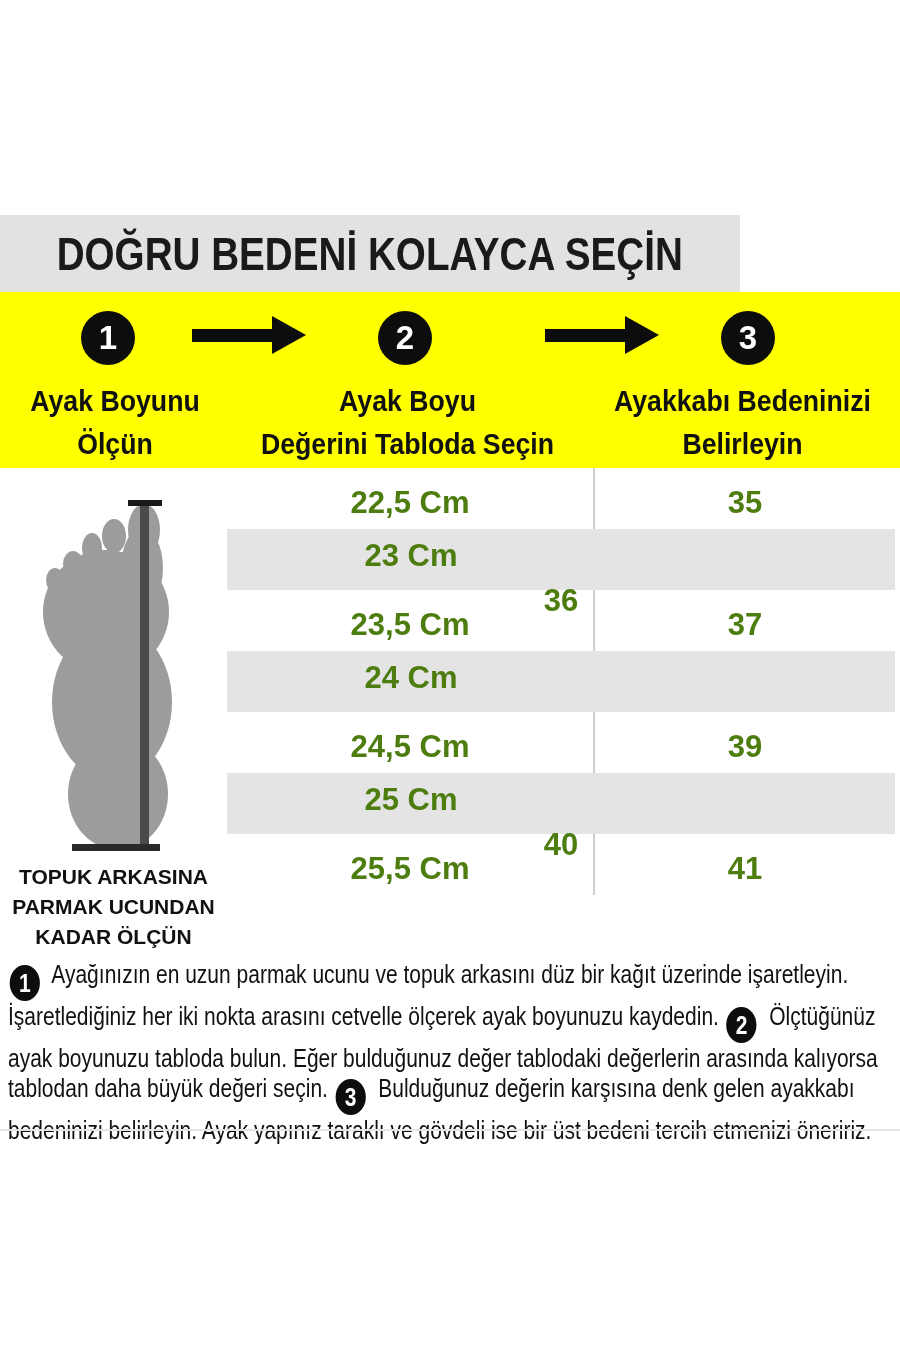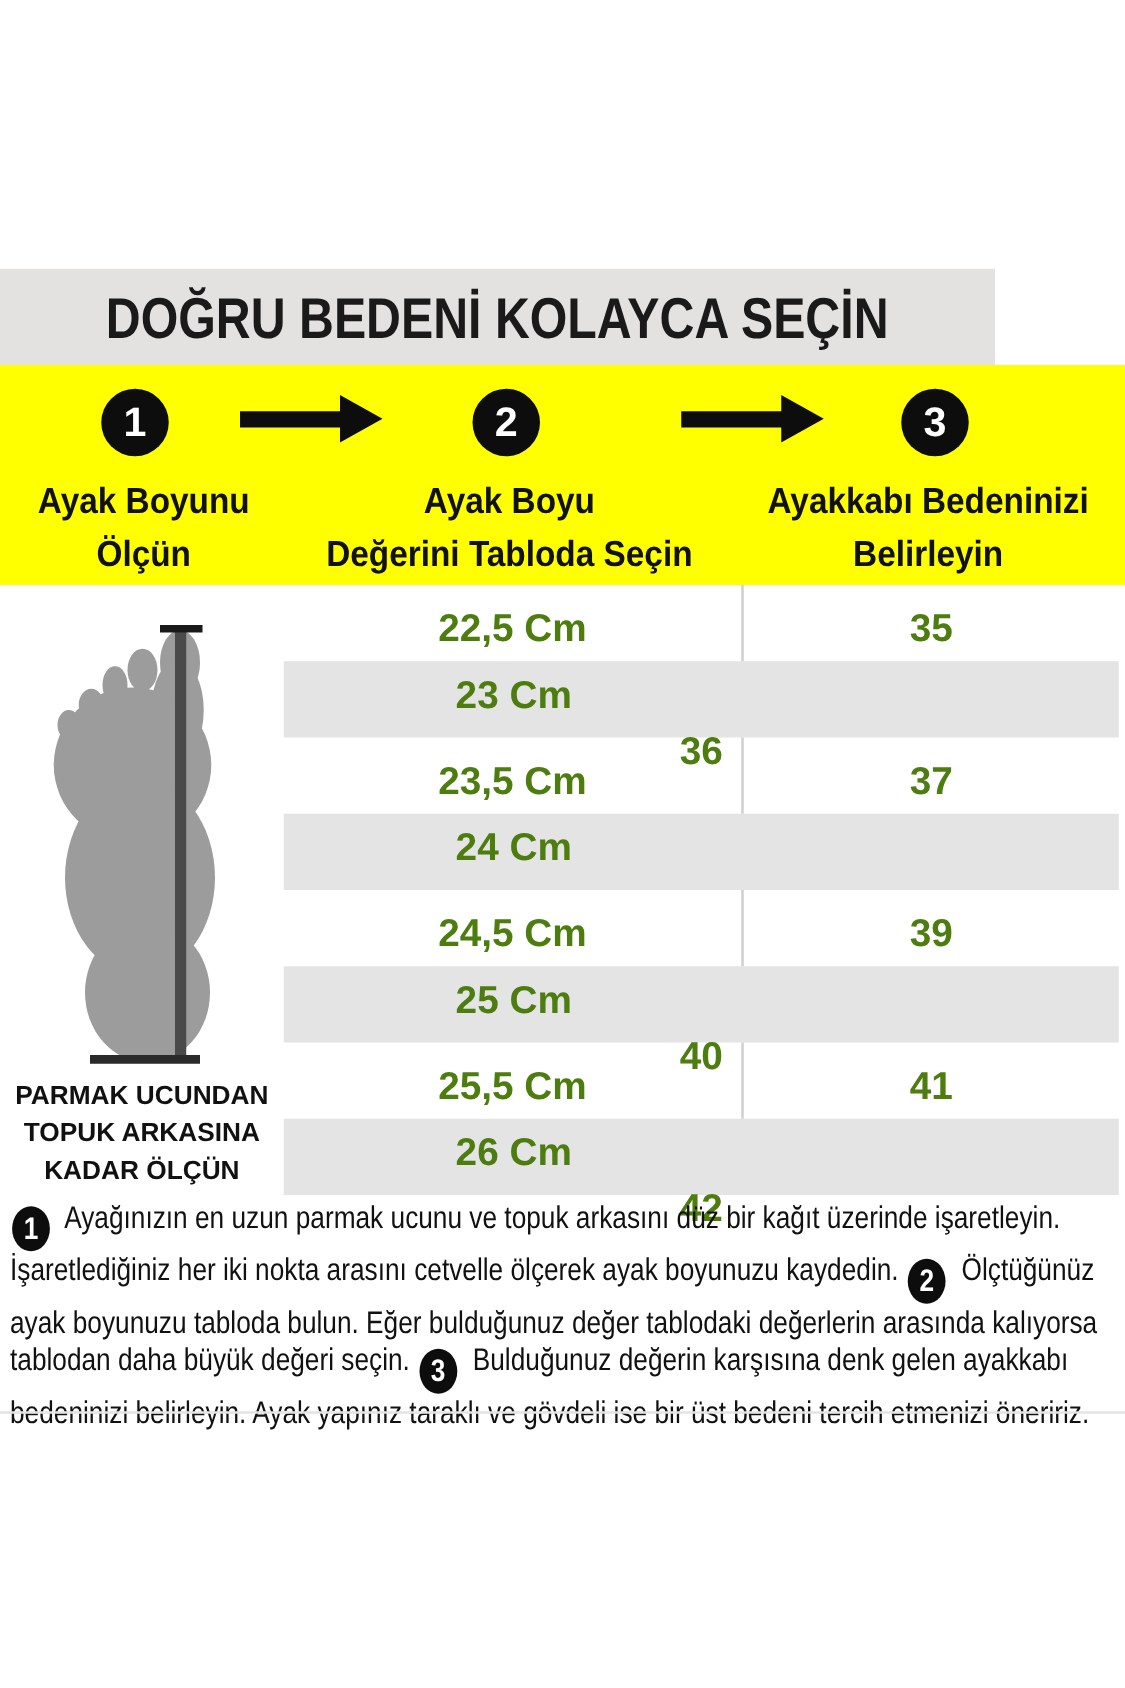--- a/index.html
+++ b/index.html
@@ -2,21 +2,21 @@
 <html><head>
 <meta charset="utf-8">
 <style>
   html,body{margin:0;padding:0;background:#ffffff;}
   .canvas{
     position:relative;width:900px;height:1350px;background:#ffffff;overflow:hidden;
     font-family:"Liberation Sans",sans-serif;color:#1c1c1c;
   }
   
   .title-band{
-    position:absolute;top:215px;left:0;width:796px;height:77px;
+    position:absolute;top:215px;left:0;width:740px;height:77px;
     background:#e3e2e0;display:flex;align-items:center;justify-content:center;
   }
   .title-inner{
     font-size:46px;font-weight:bold;letter-spacing:0;white-space:nowrap;
     transform:scaleX(.84);transform-origin:center;color:#1a1a1a;
   }
   
   .steps-band{
     position:absolute;top:292px;left:0;width:900px;height:176px;background:#ffff00;
   }
@@ -125,22 +125,22 @@
         <ellipse cx="142" cy="98" rx="21" ry="40"></ellipse>
         <ellipse cx="106" cy="142" rx="63" ry="62"></ellipse>
         <ellipse cx="112" cy="232" rx="60" ry="78"></ellipse>
         <ellipse cx="118" cy="324" rx="50" ry="56"></ellipse>
       </g>
       <rect x="140" y="33" width="9" height="345" fill="#4a4a4a"></rect>
       <rect x="128" y="30" width="34" height="6" fill="#1a1a1a"></rect>
       <rect x="72" y="374" width="88" height="7" fill="#2a2a2a"></rect>
     </svg>
     <div class="foot-caption">
+      <span>TOPUK ARKASINA</span>
       <span>PARMAK UCUNDAN</span>
-      <span>TOPUK ARKASINA</span>
       <span>KADAR ÖLÇÜN</span>
     </div>
   </div>
 
   <div class="size-table" id="size-table">
       <div class="t-row white">
         <div class="t-cell cm">22,5 Cm</div>
         <div class="t-cell sz">35</div>
       </div>
       <div class="t-row gray">
@@ -159,24 +159,20 @@
         <div class="t-cell sz">39</div>
       </div>
       <div class="t-row gray">
         <div class="t-cell cm">25 Cm</div>
         <div class="t-cell sz">40</div>
       </div>
       <div class="t-row white">
         <div class="t-cell cm">25,5 Cm</div>
         <div class="t-cell sz">41</div>
       </div>
-      <div class="t-row gray">
-        <div class="t-cell cm">26 Cm</div>
-        <div class="t-cell sz">42</div>
-      </div>
     </div>
 
   <div class="footer">
     <div class="footer-flow" id="footer-flow"><span class="badge">1</span><span> Ayağınızın en uzun parmak ucunu ve topuk arkasını düz bir kağıt üzerinde işaretleyin. İşaretlediğiniz her iki nokta arasını cetvelle ölçerek ayak boyunuzu kaydedin. </span><span class="badge">2</span><span> Ölçtüğünüz ayak boyunuzu tabloda bulun. Eğer bulduğunuz değer tablodaki değerlerin arasında kalıyorsa tablodan daha büyük değeri seçin. </span><span class="badge">3</span><span> Bulduğunuz değerin karşısına denk gelen ayakkabı bedeninizi belirleyin. Ayak yapınız taraklı ve gövdeli ise bir üst bedeni tercih etmenizi öneririz. </span></div>
   </div>
 
   <div class="hr-bottom"></div>
 </div>
 
 </body></html>

